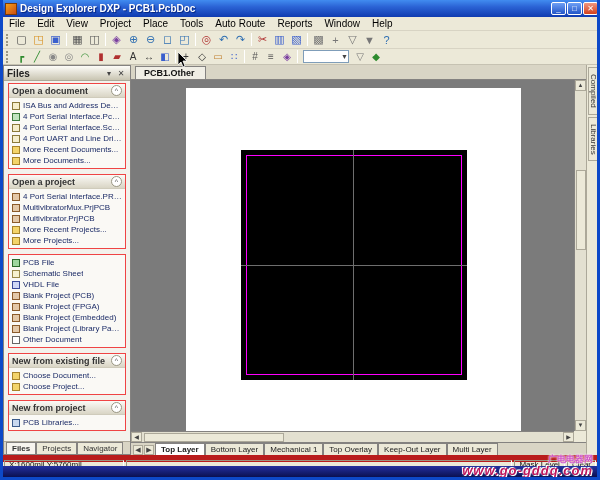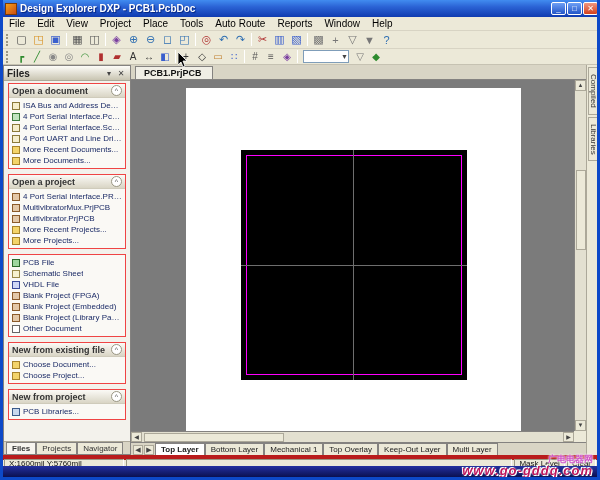--- a/index.html
+++ b/index.html
@@ -97,21 +97,21 @@
   .ltab{font-size:8px;padding:1px 5px;border:1px solid #848280;border-bottom:none;background:#ece9d8;color:#222;white-space:nowrap;}
   .ltab.active{background:#fff;font-weight:bold;}
   .ltab-arrow{font-size:7px;width:10px;text-align:center;color:#444;background:#ece9d8;
               border:1px solid #aca899;margin-right:1px;}
   
   .rightstrip{position:absolute;top:0;bottom:0;right:0;width:11px;background:#ece9d8;border-left:1px solid #aca899;}
   .rtab{writing-mode:vertical-rl;font-size:8px;color:#333;border:1px solid #aca899;background:#ece9d8;
         padding:6px 0;margin:2px 1px;text-align:center;}
   
   .statusbar{position:absolute;left:0;right:0;bottom:11px;height:11px;background:#ece9d8;
-             display:flex;align-items:center;font-size:8px;color:#111;border-top:5px solid #b91c1c;}
+             display:flex;align-items:center;font-size:8px;color:#111;border-top:7px solid #b91c1c;}
   .st-cell{height:9px;line-height:8px;padding:0 4px;margin:0 1px;
            border:1px solid;border-color:#9a9784 #fff #fff #9a9784;white-space:nowrap;}
   .st-coords{width:120px;}
   .st-fill{flex:1;}
   .darkstrip{position:absolute;left:0;right:0;bottom:0;height:11px;
              background:linear-gradient(180deg,#2330a0,#0b1050);}
   .watermark{position:absolute;right:4px;bottom:0px;text-align:right;z-index:50;line-height:1;}
   .wm1{font-size:9px;font-weight:bold;color:#cf52c8;
        text-shadow:0 0 2px #fff,0 0 2px #fff;}
   .wm2{font-size:13px;font-weight:bold;font-style:italic;color:#be185d;letter-spacing:1px;
@@ -361,20 +361,24 @@
               <div class="p-item">
                 <span class="p-ico ico-sch"></span>
                 <span class="p-label">Schematic Sheet</span>
               </div>
               <div class="p-item">
                 <span class="p-ico ico-vhdl"></span>
                 <span class="p-label">VHDL File</span>
               </div>
               <div class="p-item">
                 <span class="p-ico ico-project"></span>
+                <span class="p-label">Blank Project (PCB)</span>
+              </div>
+              <div class="p-item">
+                <span class="p-ico ico-project"></span>
                 <span class="p-label">Blank Project (FPGA)</span>
               </div>
               <div class="p-item">
                 <span class="p-ico ico-project"></span>
                 <span class="p-label">Blank Project (Embedded)</span>
               </div>
               <div class="p-item">
                 <span class="p-ico ico-project"></span>
                 <span class="p-label">Blank Project (Library Package)</span>
               </div>
@@ -415,21 +419,21 @@
         </div>
       <div class="panel-tabs" id="panel-tabs">
           <div class="ptab active">Files</div>
           <div class="ptab">Projects</div>
           <div class="ptab">Navigator</div>
         </div>
     </div>
 
     <div class="doccol">
       <div class="doctabs">
-        <div class="doctab">PCB1.PrjPCB</div>
+        <div class="doctab">PCB1.Other</div>
       </div>
 
       <div class="workspace">
         <div class="page">
           <div class="board">
             <div class="board-outline"></div>
             <div class="cross-v"></div>
             <div class="cross-h"></div>
           </div>
         </div>

